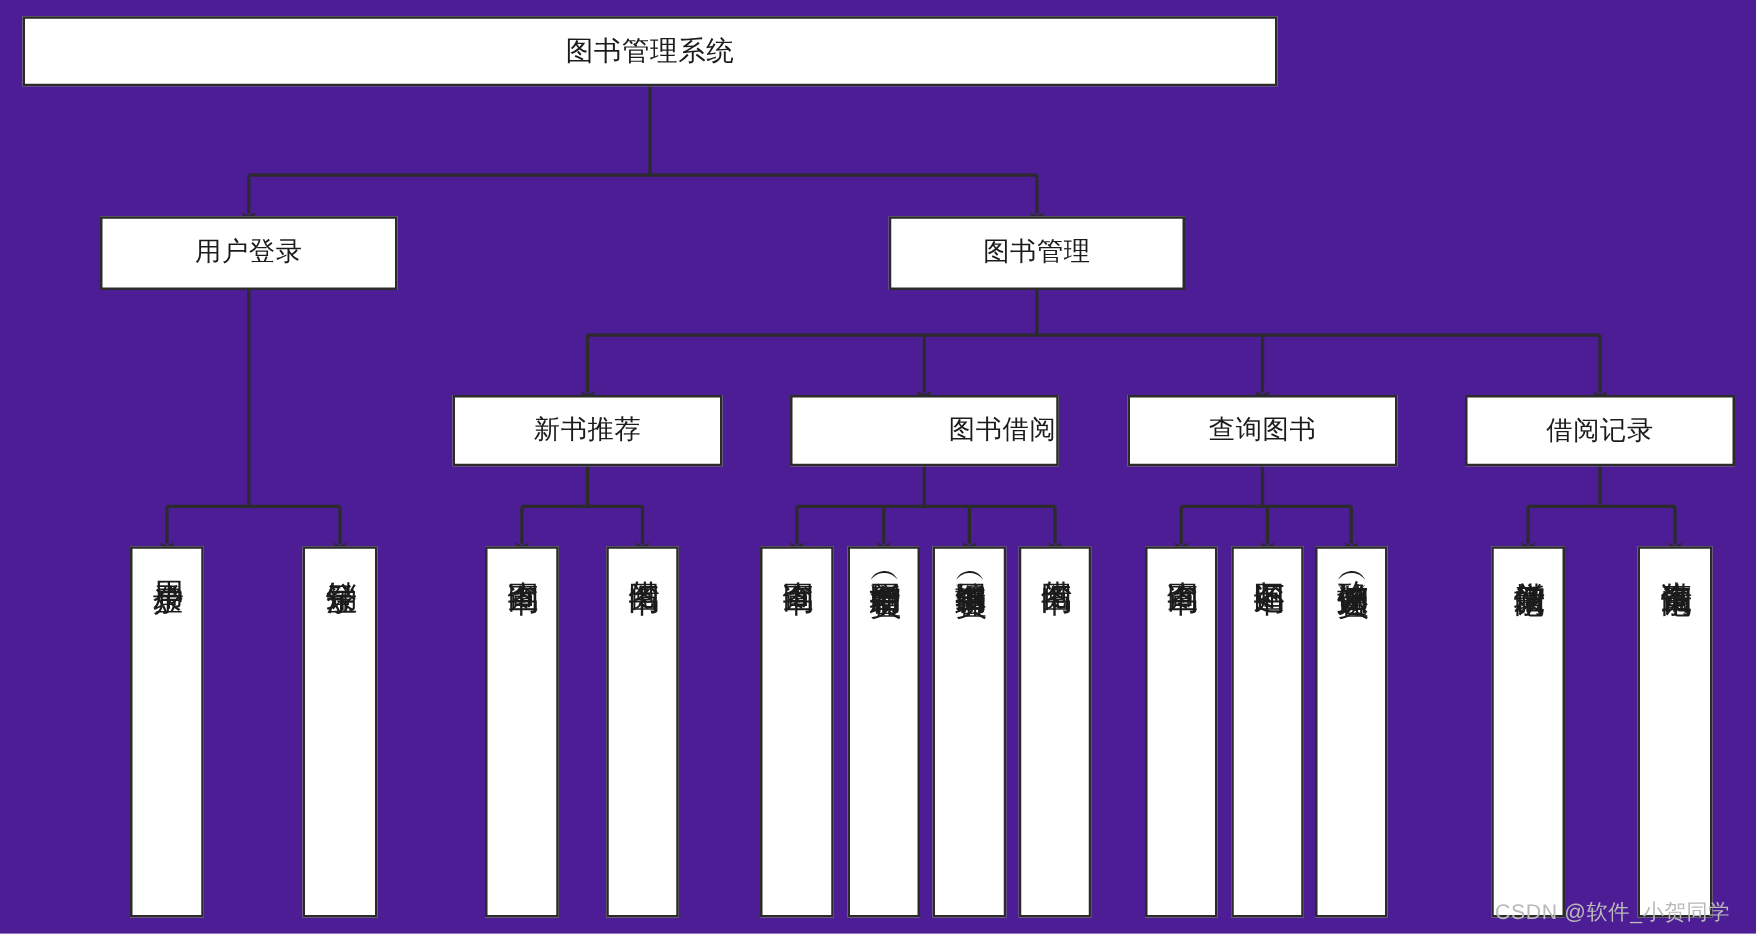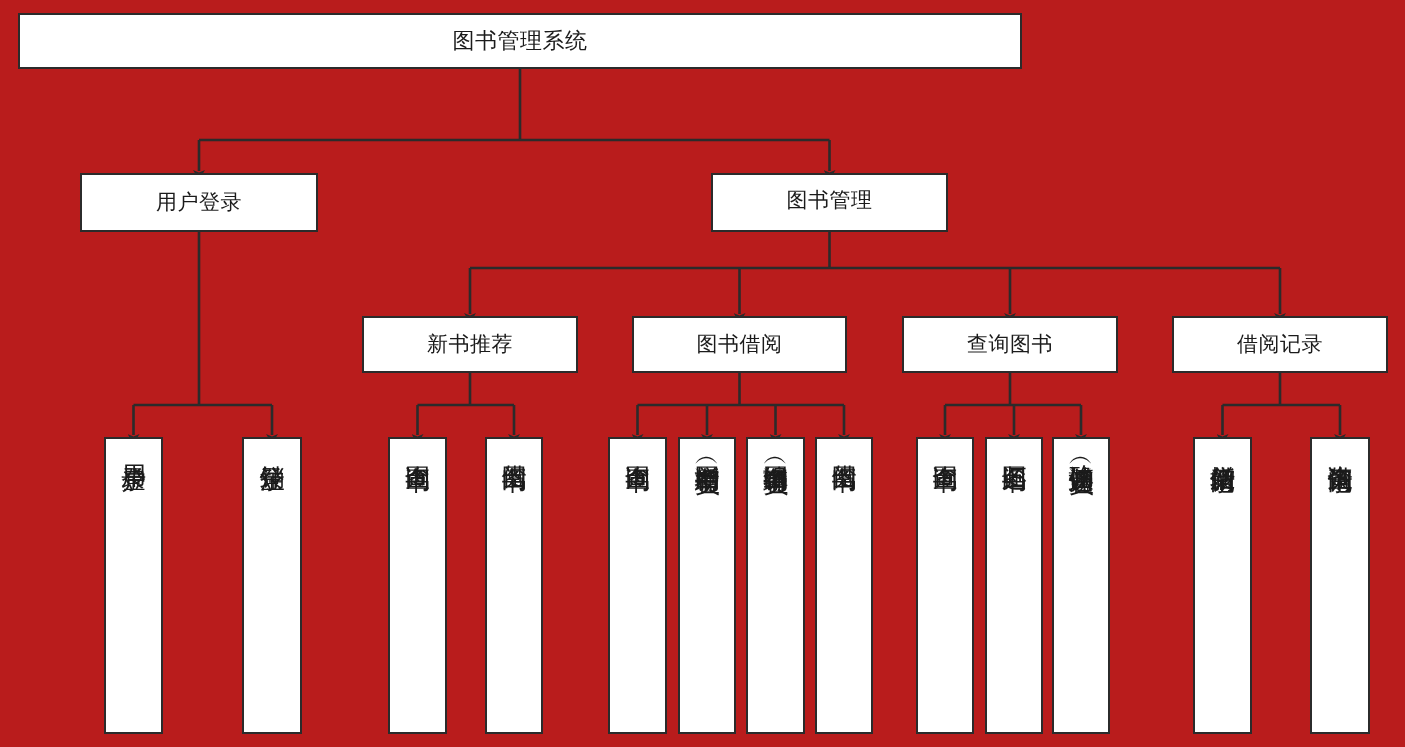--- a/index.html
+++ b/index.html
@@ -8,21 +8,21 @@
     padding: 0;
     background: #ffffff;
   }
   body {
     font-family: "Liberation Sans", "DejaVu Sans", sans-serif;
   }
   #canvas {
     position: relative;
     width: 1405px;
     height: 747px;
-    background: #b91c1c;
+    background: #4c1d95;
     overflow: hidden;
   }
   #edges {
     position: absolute;
     left: 0;
     top: 0;
     width: 1405px;
     height: 747px;
     pointer-events: none;
   }
@@ -121,27 +121,27 @@
       </g>
   </svg>
 
   <div id="nodes">
       <div class="node horiz root" style="left: 18px; top: 13px; width: 1004px; height: 56px;">
         <span class="label">图书管理系统</span>
       </div>
       <div class="node horiz" style="left: 80px; top: 173px; width: 238px; height: 59px;">
         <span class="label">用户登录</span>
       </div>
-      <div class="node horiz" style="left: 711px; top: 173px; width: 237px; height: 59px; font-family: Liberation Mono, monospace;">
+      <div class="node horiz" style="left: 711px; top: 173px; width: 237px; height: 59px;">
         <span class="label">图书管理</span>
       </div>
       <div class="node horiz" style="left: 362px; top: 316px; width: 216px; height: 57px; align-items: center;">
         <span class="label">新书推荐</span>
       </div>
-      <div class="node horiz" style="left: 632px; top: 316px; width: 215px; height: 57px;">
+      <div class="node horiz" style="left: 632px; top: 316px; width: 215px; height: 57px; justify-content: flex-end;">
         <span class="label">图书借阅</span>
       </div>
       <div class="node horiz" style="left: 902px; top: 316px; width: 216px; height: 57px;">
         <span class="label">查询图书</span>
       </div>
       <div class="node horiz" style="left: 1172px; top: 316px; width: 216px; height: 57px; font-family: Liberation Serif, serif;">
         <span class="label">借阅记录</span>
       </div>
       <div class="node vert" style="left: 104px; top: 437px; width: 59px; height: 297px;">
         <span class="label">用户登录</span>
@@ -177,14 +177,15 @@
         <span class="label">确认归还（管理员）</span>
       </div>
       <div class="node vert" style="left: 1193px; top: 437px; width: 59px; height: 297px;">
         <span class="label">新增借阅记录</span>
       </div>
       <div class="node vert" style="left: 1310px; top: 437px; width: 60px; height: 297px;">
         <span class="label">查询借阅记录</span>
       </div>
     </div>
 
+  <div class="watermark" style="left: 1196px; top: 718px;">CSDN @软件_小贺同学</div>
 
 </div>
 
 </body></html>

